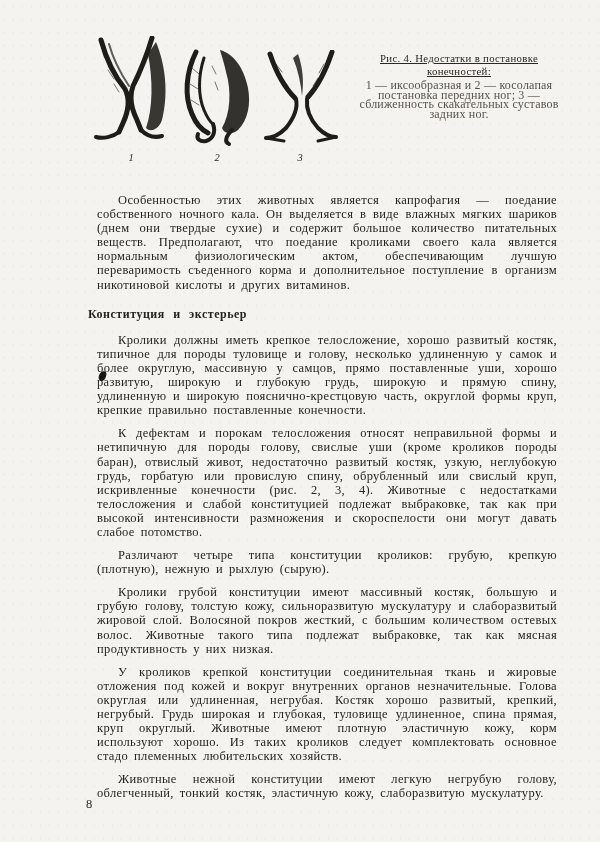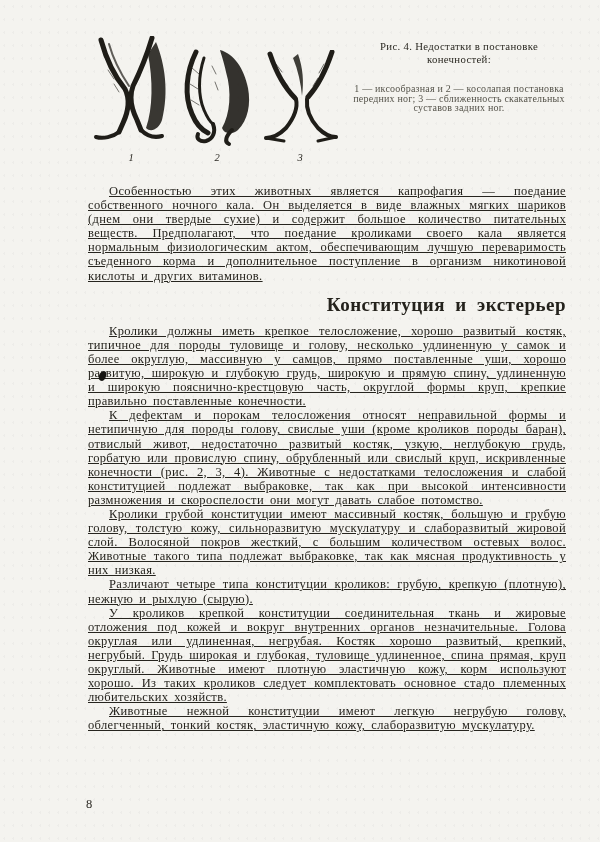--- a/index.html
+++ b/index.html
@@ -38,31 +38,32 @@
   .fig-num{
     font-style:italic;
     font-size:10.5px;
     margin-top:4px;
     color:#2c2a24;
   }
   .right-col{
     width:214px;
   }
   .caption{
-    margin-top:12px;
+    margin-top:24px;
     text-align:center;
     font-size:10.8px;
     line-height:13px;
     letter-spacing:0.3px;
     color:#2b2922;
+    text-decoration:underline;
   }
   .legend{
-    margin-top:18px;
+    margin-top:3px;
     text-align:center;
-    font-size:10px;
+    font-size:12px;
     line-height:9.6px;
     letter-spacing:0.2px;
     color:#55534a;
   }
   .col-text{
     margin:11px 0 0 0;
     font-size:12.6px;
     line-height:14.4px;
     text-align:justify;
     letter-spacing:0.4px;
@@ -73,29 +74,28 @@
     position:absolute;
     left:88px; top:184px;
     width:478px;
     font-size:12.5px;
     line-height:14.1px;
     text-align:justify;
     letter-spacing:0.35px;
     word-spacing:2.5px;
   }
   .body-text p{
-    margin:0;
+    margin:9px;
     text-indent:21px;
-    text-decoration:underline;
   }
   .heading{
     margin:15px 0 12px 0;
-    font-size:19px;
+    font-size:12px;
     font-weight:bold;
-    text-align:right;
+    text-align:left;
     letter-spacing:0.5px;
     word-spacing:5px;
     color:#24221c;
   }
   .page-number{
     position:absolute;
     left:86px; top:797px;
     font-size:12.5px;
     color:#2c2a24;
   }
@@ -190,22 +190,22 @@
 
   </div>
 
   <div class="body-text">
     <p>Особенностью этих животных является капрофагия — поедание собственного ночного кала. Он выделяется в виде влажных мягких шариков (днем они твердые сухие) и содержит большое количество питательных веществ. Предполагают, что поедание кроликами своего кала является нормальным физиологическим актом, обеспечивающим лучшую переваримость съеденного корма и дополнительное поступление в организм никотиновой кислоты и других витаминов.</p>
 
     <h2 class="heading">Конституция и экстерьер</h2>
 
     <p>Кролики должны иметь крепкое телосложение, хорошо развитый костяк, типичное для породы туловище и голову, несколько удлиненную у самок и более округлую, массивную у самцов, прямо поставленные уши, хорошо развитую, широкую и глубокую грудь, широкую и прямую спину, удлиненную и широкую пояснично-крестцовую часть, округлой формы круп, крепкие правильно поставленные конечности.</p>
     <p>К дефектам и порокам телосложения относят неправильной формы и нетипичную для породы голову, свислые уши (кроме кроликов породы баран), отвислый живот, недостаточно развитый костяк, узкую, неглубокую грудь, горбатую или провислую спину, обрубленный или свислый круп, искривленные конечности (рис. 2, 3, 4). Животные с недостатками телосложения и слабой конституцией подлежат выбраковке, так как при высокой интенсивности размножения и скороспелости они могут давать слабое потомство.</p>
+    <p>Различают четыре типа конституции кроликов: грубую, крепкую (плотную), нежную и рыхлую (сырую).</p>
     <p>Кролики грубой конституции имеют массивный костяк, большую и грубую голову, толстую кожу, сильноразвитую мускулатуру и слаборазвитый жировой слой. Волосяной покров жесткий, с большим количеством остевых волос. Животные такого типа подлежат выбраковке, так как мясная продуктивность у них низкая.</p>
-    <p>Различают четыре типа конституции кроликов: грубую, крепкую (плотную), нежную и рыхлую (сырую).</p>
     <p>У кроликов крепкой конституции соединительная ткань и жировые отложения под кожей и вокруг внутренних органов незначительные. Голова округлая или удлиненная, негрубая. Костяк хорошо развитый, крепкий, негрубый. Грудь широкая и глубокая, туловище удлиненное, спина прямая, круп округлый. Животные имеют плотную эластичную кожу, корм используют хорошо. Из таких кроликов следует комплектовать основное стадо племенных любительских хозяйств.</p>
     <p>Животные нежной конституции имеют легкую негрубую голову, облегченный, тонкий костяк, эластичную кожу, слаборазвитую мускулатуру.</p>
   </div>
 
   <div class="ink-blot"></div>
 
   <div class="page-number">8</div>
 
 </div>
 

